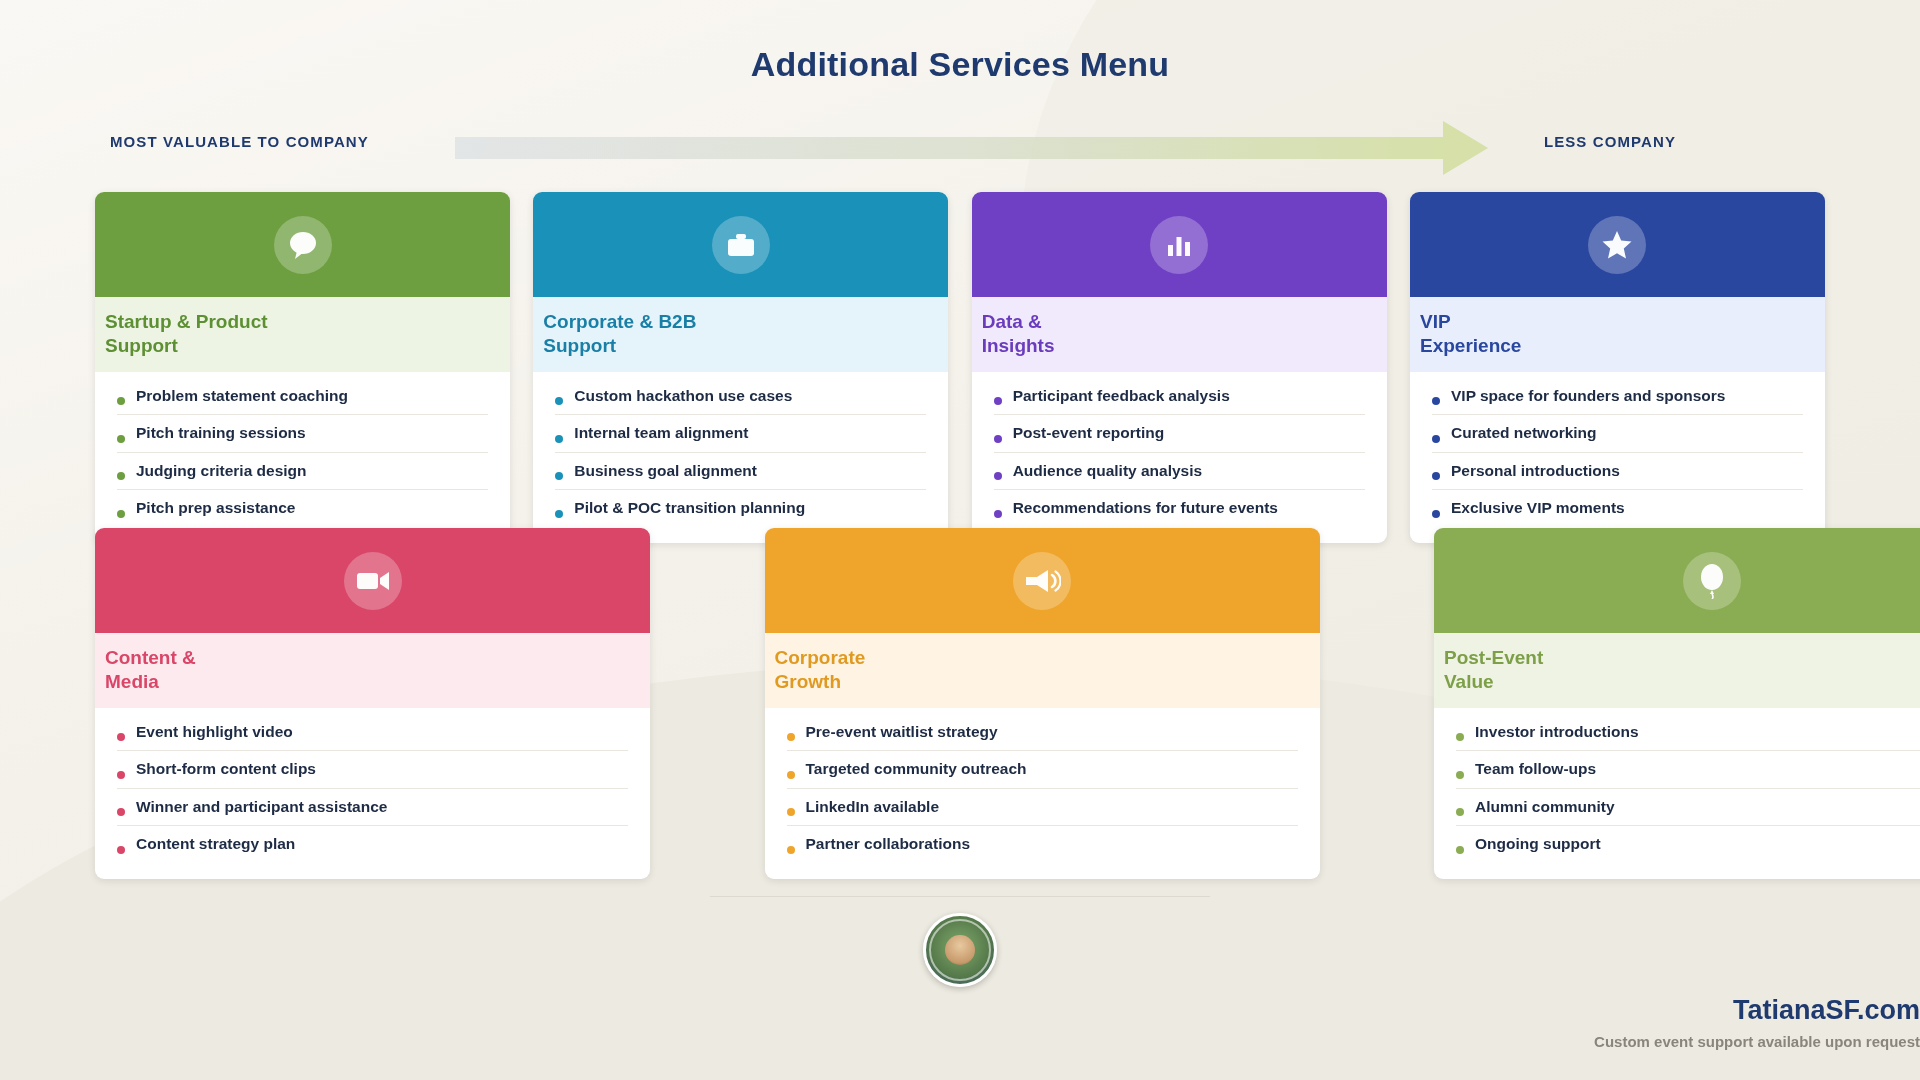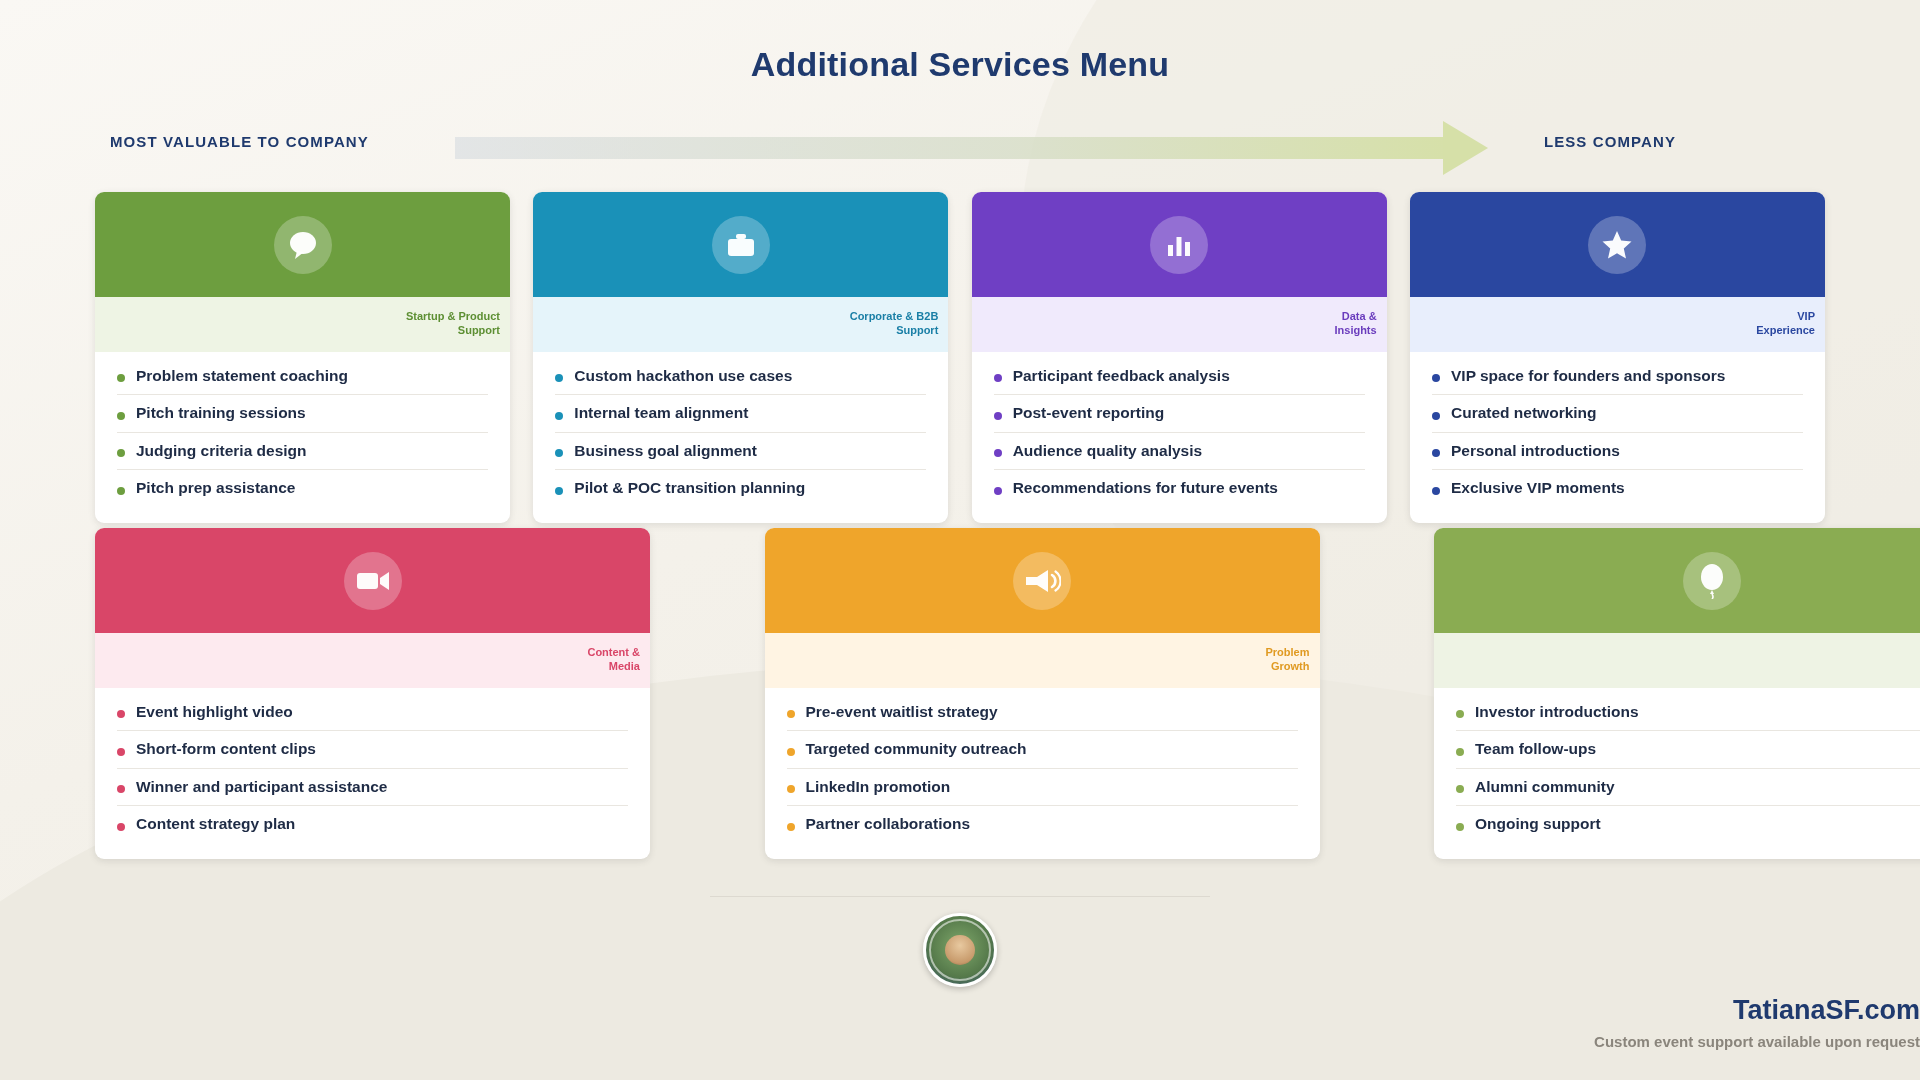--- a/index.html
+++ b/index.html
@@ -85,30 +85,30 @@
   }
   .icon-circle {
     width: 58px; height: 58px; border-radius: 50%;
     background: rgba(255,255,255,0.25);
     display: flex; align-items: center; justify-content: center;
   }
   .icon-circle svg { display: block; }
 
   .card-title {
     padding: 13px 10px 14px 10px;
-    text-align: right;
-    font-size: 11px; font-weight: bold; line-height: 1.25;
+    text-align: left;
+    font-size: 19px; font-weight: bold; line-height: 1.25;
   }
   .card-list {
     list-style: none;
     padding: 6px 22px 16px 22px;
     flex: 1;
   }
   .card-list li {
-    display: flex; align-items: center;
+    display: flex; align-items: flex-end;
     font-size: 15.5px; font-weight: bold; color: #1e2b45;
     padding: 9px 2px 9px 0;
     border-bottom: 1px solid #e9e6e0;
     line-height: 1.2;
   }
   .card-list li:last-child { border-bottom: none; }
   .bullet {
     width: 8px; height: 8px; border-radius: 50%;
     margin: 5px 11px 0 0; flex: 0 0 auto;
   }
@@ -330,35 +330,35 @@
         <div class="card-head" style="background: rgb(239, 165, 43);">
           <div class="icon-circle">
             <svg width="38" height="30" viewBox="0 0 38 30">
               <path d="M3 11 L14 11 L25 4 L25 26 L14 19 L3 19 Z" fill="rgba(255,255,255,0.97)"></path>
               <path d="M29 9 a7 7 0 0 1 0 12" stroke="rgba(255,255,255,0.97)" stroke-width="2.6" fill="none" stroke-linecap="round"></path>
               <path d="M32.5 5.5 a11.5 11.5 0 0 1 0 19" stroke="rgba(255,255,255,0.97)" stroke-width="2.2" fill="none" stroke-linecap="round"></path>
             </svg>
           </div>
         </div>
         <div class="card-title" style="background: rgb(255, 244, 227); color: rgb(224, 154, 34);">
-          <div>Problem</div>
+          <div>Corporate</div>
           <div>Growth</div>
         </div>
         <ul class="card-list">
           <li>
             <span class="bullet" style="background: rgb(239, 165, 43);"></span>
             <span>Pre-event waitlist strategy</span>
           </li>
           <li>
             <span class="bullet" style="background: rgb(239, 165, 43);"></span>
             <span>Targeted community outreach</span>
           </li>
           <li>
             <span class="bullet" style="background: rgb(239, 165, 43);"></span>
-            <span>LinkedIn promotion</span>
+            <span>LinkedIn available</span>
           </li>
           <li>
             <span class="bullet" style="background: rgb(239, 165, 43);"></span>
             <span>Partner collaborations</span>
           </li>
         </ul>
       </div>
       <div class="card">
         <div class="card-head" style="background: rgb(138, 172, 82);">
           <div class="icon-circle">

